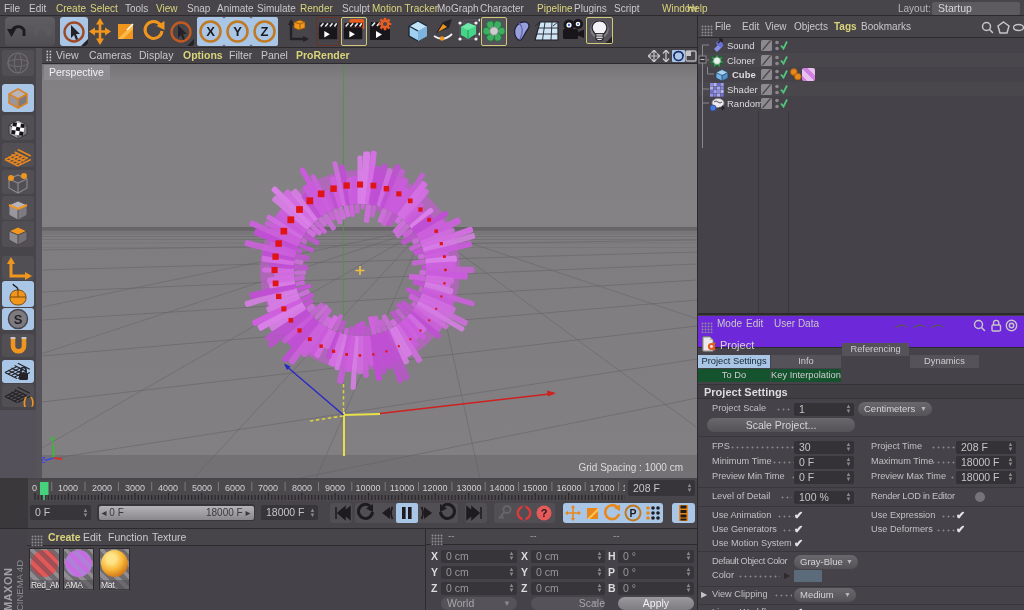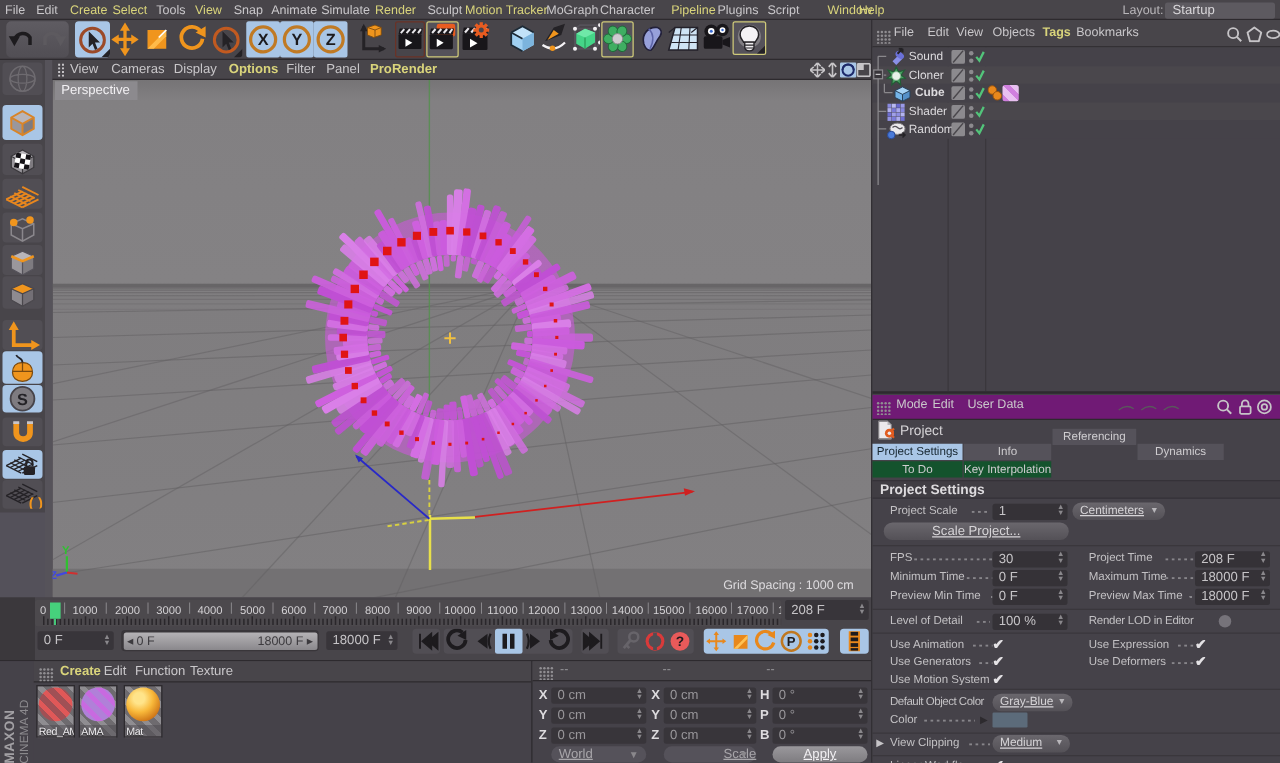--- a/index.html
+++ b/index.html
@@ -1,21 +1,21 @@
 <!DOCTYPE html>
 <html><head><meta charset="utf-8"><style>
 *{margin:0;padding:0;box-sizing:border-box;}
 html,body{width:1024px;height:610px;overflow:hidden;background:#454249;
  font-family:"Liberation Sans",sans-serif;}
 .abs{position:absolute;}
 .mi{position:absolute;top:2.5px;font-size:10px;color:#c9c7ca;white-space:nowrap;}
 .yel{color:#d9d47b;}
 .fld{position:absolute;background:#38353a;border-radius:2px;color:#c6c4c7;font-size:10.5px;line-height:13px;padding-left:5px;}
 .sp{position:absolute;right:2px;top:1px;width:7px;color:#8a888c;font-size:6px;line-height:5px;text-align:center;}
-.pill{position:absolute;background:linear-gradient(#6a676d,#545157);border-radius:7px;color:#d6d4d7;font-size:10.5px;text-align:center;text-decoration:underline;}
+.pill{position:absolute;background:linear-gradient(#6a676d,#545157);border-radius:7px;color:#d6d4d7;font-size:10.5px;text-align:center;}
 .lbl{position:absolute;font-size:9.2px;color:#c2c0c3;white-space:nowrap;overflow:hidden;}
 .lead{position:absolute;height:3px;background-image:radial-gradient(circle,#87858a 0.9px,transparent 1.1px);background-size:5px 3px;background-position:0 0;}
 .sep{position:absolute;left:0;width:327px;height:1px;background:#3a373c;}
 .chk{position:absolute;color:#e4e2e5;font-size:11px;font-weight:bold;}
 .tab{position:absolute;background:#14532d;color:#cfcdd0;font-size:9.3px;text-align:center;line-height:13px;height:13px;white-space:nowrap;overflow:hidden;}
 </style></head><body>
 
 <div class="abs" style="left:0;top:0;width:1024px;height:16px;background:#48454a;border-bottom:1px solid #2d2a2e;">
 <span class="mi" style="left:4px">File</span>
 <span class="mi" style="left:29px">Edit</span>
@@ -1503,21 +1503,21 @@
         <circle cx="16" cy="9.5" r="1.8" fill="#8c8a8e"></circle>
         <path d="M20 6.5 L22.5 9.5 L26 2.5" fill="none" stroke="#52c47a" stroke-width="1.8"></path>
       </svg>
 <svg class="abs" style="left:92px;top:30px" width="30" height="13" viewBox="0 0 30 13">
         <circle cx="3.8" cy="4" r="3.4" fill="#e8881c" stroke="#9a5510" stroke-width="0.8"></circle>
         <circle cx="7.8" cy="8.6" r="3.4" fill="#e8881c" stroke="#9a5510" stroke-width="0.8"></circle>
       </svg>
 <div class="abs" style="left:104px;top:30px;width:13px;height:13px;border-radius:2px;background:repeating-linear-gradient(45deg,#d080de 0 4px,#e8c0f0 4px 9px);"></div>
 </div>
 <div class="abs" style="left:0;top:297px;width:327px;height:297px;background:#454249;border-top:2px solid #2d2a2e;">
-<div class="abs" style="left:0;top:1px;width:327px;height:20px;background:#701a75;border-bottom:1px solid #2d2a2e;">
+<div class="abs" style="left:0;top:1px;width:327px;height:32px;background:#6d28d9;border-bottom:1px solid #2d2a2e;">
 <span class="abs" style="left:3px;top:3px;"><svg width="12" height="11" viewBox="0 0 12 11">
             <circle cx="1.5" cy="1.5" r="1" fill="#908e92"></circle>
             <circle cx="4.5" cy="1.5" r="1" fill="#908e92"></circle>
             <circle cx="7.5" cy="1.5" r="1" fill="#908e92"></circle>
             <circle cx="10.5" cy="1.5" r="1" fill="#908e92"></circle>
             <circle cx="1.5" cy="4.5" r="1" fill="#908e92"></circle>
             <circle cx="4.5" cy="4.5" r="1" fill="#908e92"></circle>
             <circle cx="7.5" cy="4.5" r="1" fill="#908e92"></circle>
             <circle cx="10.5" cy="4.5" r="1" fill="#908e92"></circle>
             <circle cx="1.5" cy="7.5" r="1" fill="#908e92"></circle>

